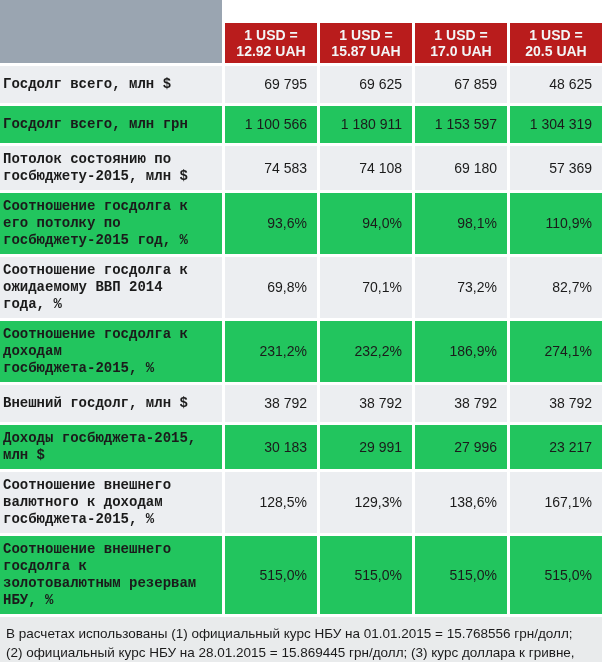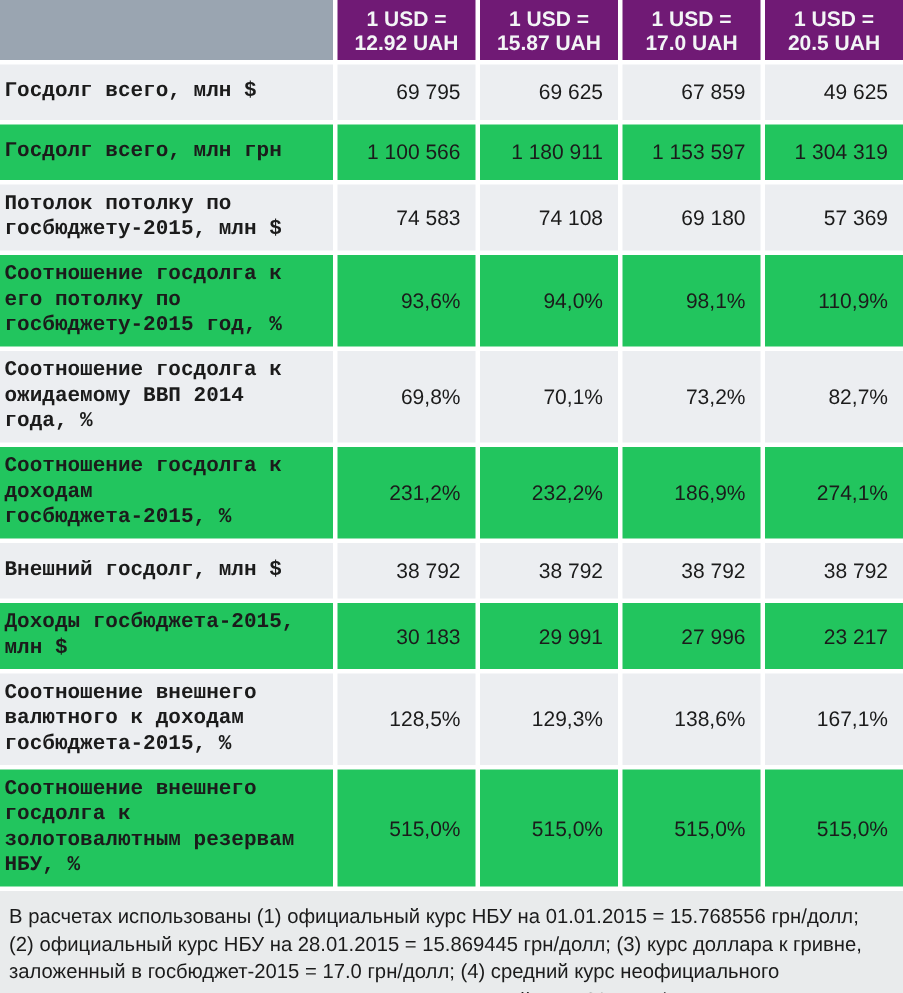--- a/index.html
+++ b/index.html
@@ -24,29 +24,30 @@
   }
   .trow { display: contents; }
   .cell {
     display: flex;
     align-items: center;
     min-height: 27px;
     font-size: 14px;
     line-height: 17px;
   }
   .hdr {
-    background: #701a75;
+    background: #b91c1c;
     color: #f3f5f6;
     font-weight: bold;
     flex-direction: column;
     justify-content: center;
     text-align: center;
     min-height: 36px;
     line-height: 16px;
     padding: 2px 0;
+    margin-top: 23px;
   }
   .corner { background: #9aa5b1; min-height: 36px; }
   .label {
     font-weight: bold;
     padding: 5px 22px 5px 3px;
     text-align: left;
     font-family: Liberation Mono, monospace;
   }
   .num {
     justify-content: flex-end;
@@ -90,33 +91,33 @@
         <span>1 USD =</span>
         <span>20.5 UAH</span>
       </div>
     </div>
 
     <div class="trow light">
       <div class="cell label">Госдолг всего, млн $</div>
       <div class="cell num">69 795</div>
       <div class="cell num">69 625</div>
       <div class="cell num">67 859</div>
-      <div class="cell num">49 625</div>
+      <div class="cell num">48 625</div>
     </div>
 
     <div class="trow dark">
       <div class="cell label">Госдолг всего, млн грн</div>
       <div class="cell num">1 100 566</div>
       <div class="cell num">1 180 911</div>
       <div class="cell num">1 153 597</div>
       <div class="cell num">1 304 319</div>
     </div>
 
     <div class="trow light">
-      <div class="cell label">Потолок потолку по госбюджету-2015, млн $</div>
+      <div class="cell label">Потолок состоянию по госбюджету-2015, млн $</div>
       <div class="cell num">74 583</div>
       <div class="cell num">74 108</div>
       <div class="cell num">69 180</div>
       <div class="cell num">57 369</div>
     </div>
 
     <div class="trow dark">
       <div class="cell label">Соотношение госдолга к его потолку по госбюджету-2015 год, %</div>
       <div class="cell num">93,6%</div>
       <div class="cell num">94,0%</div>

